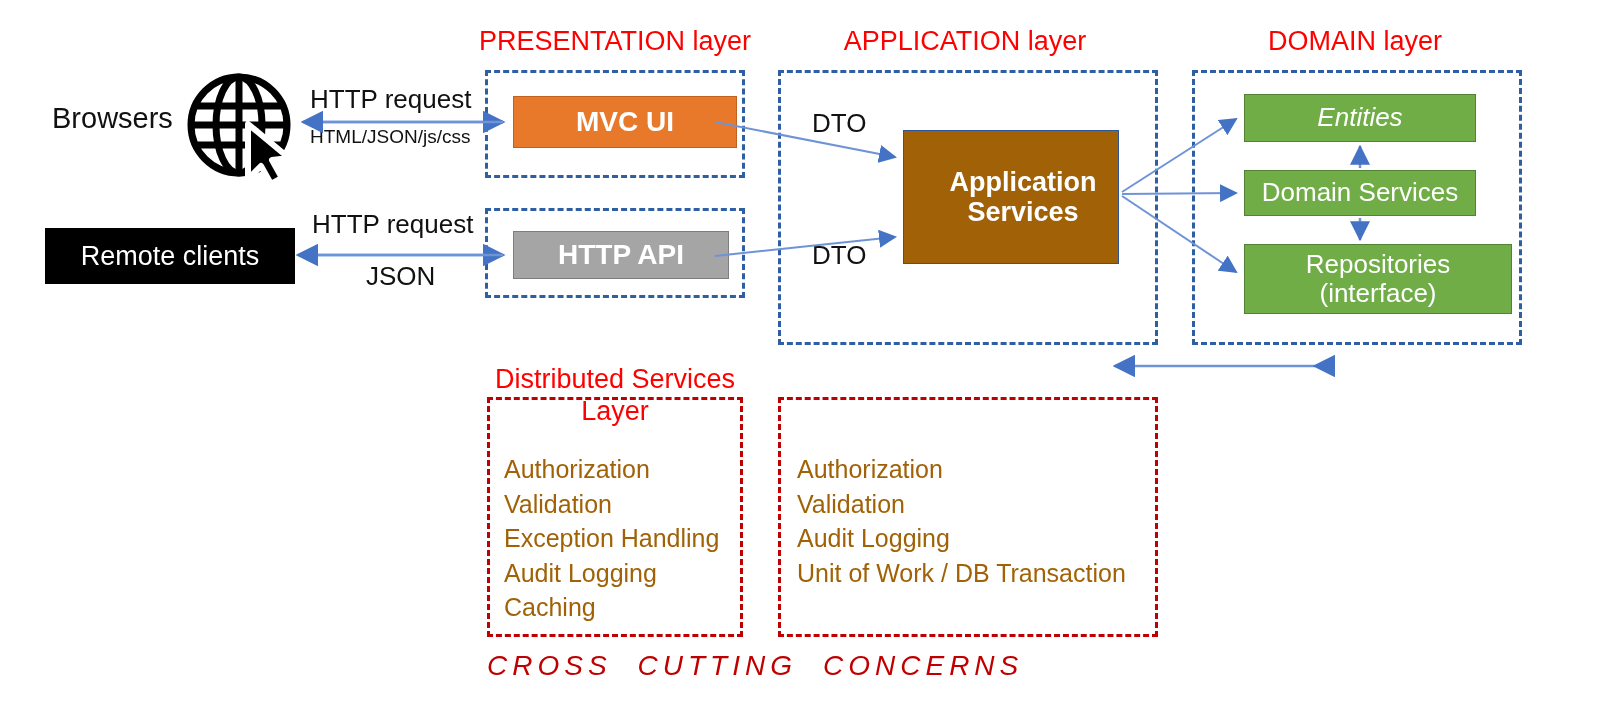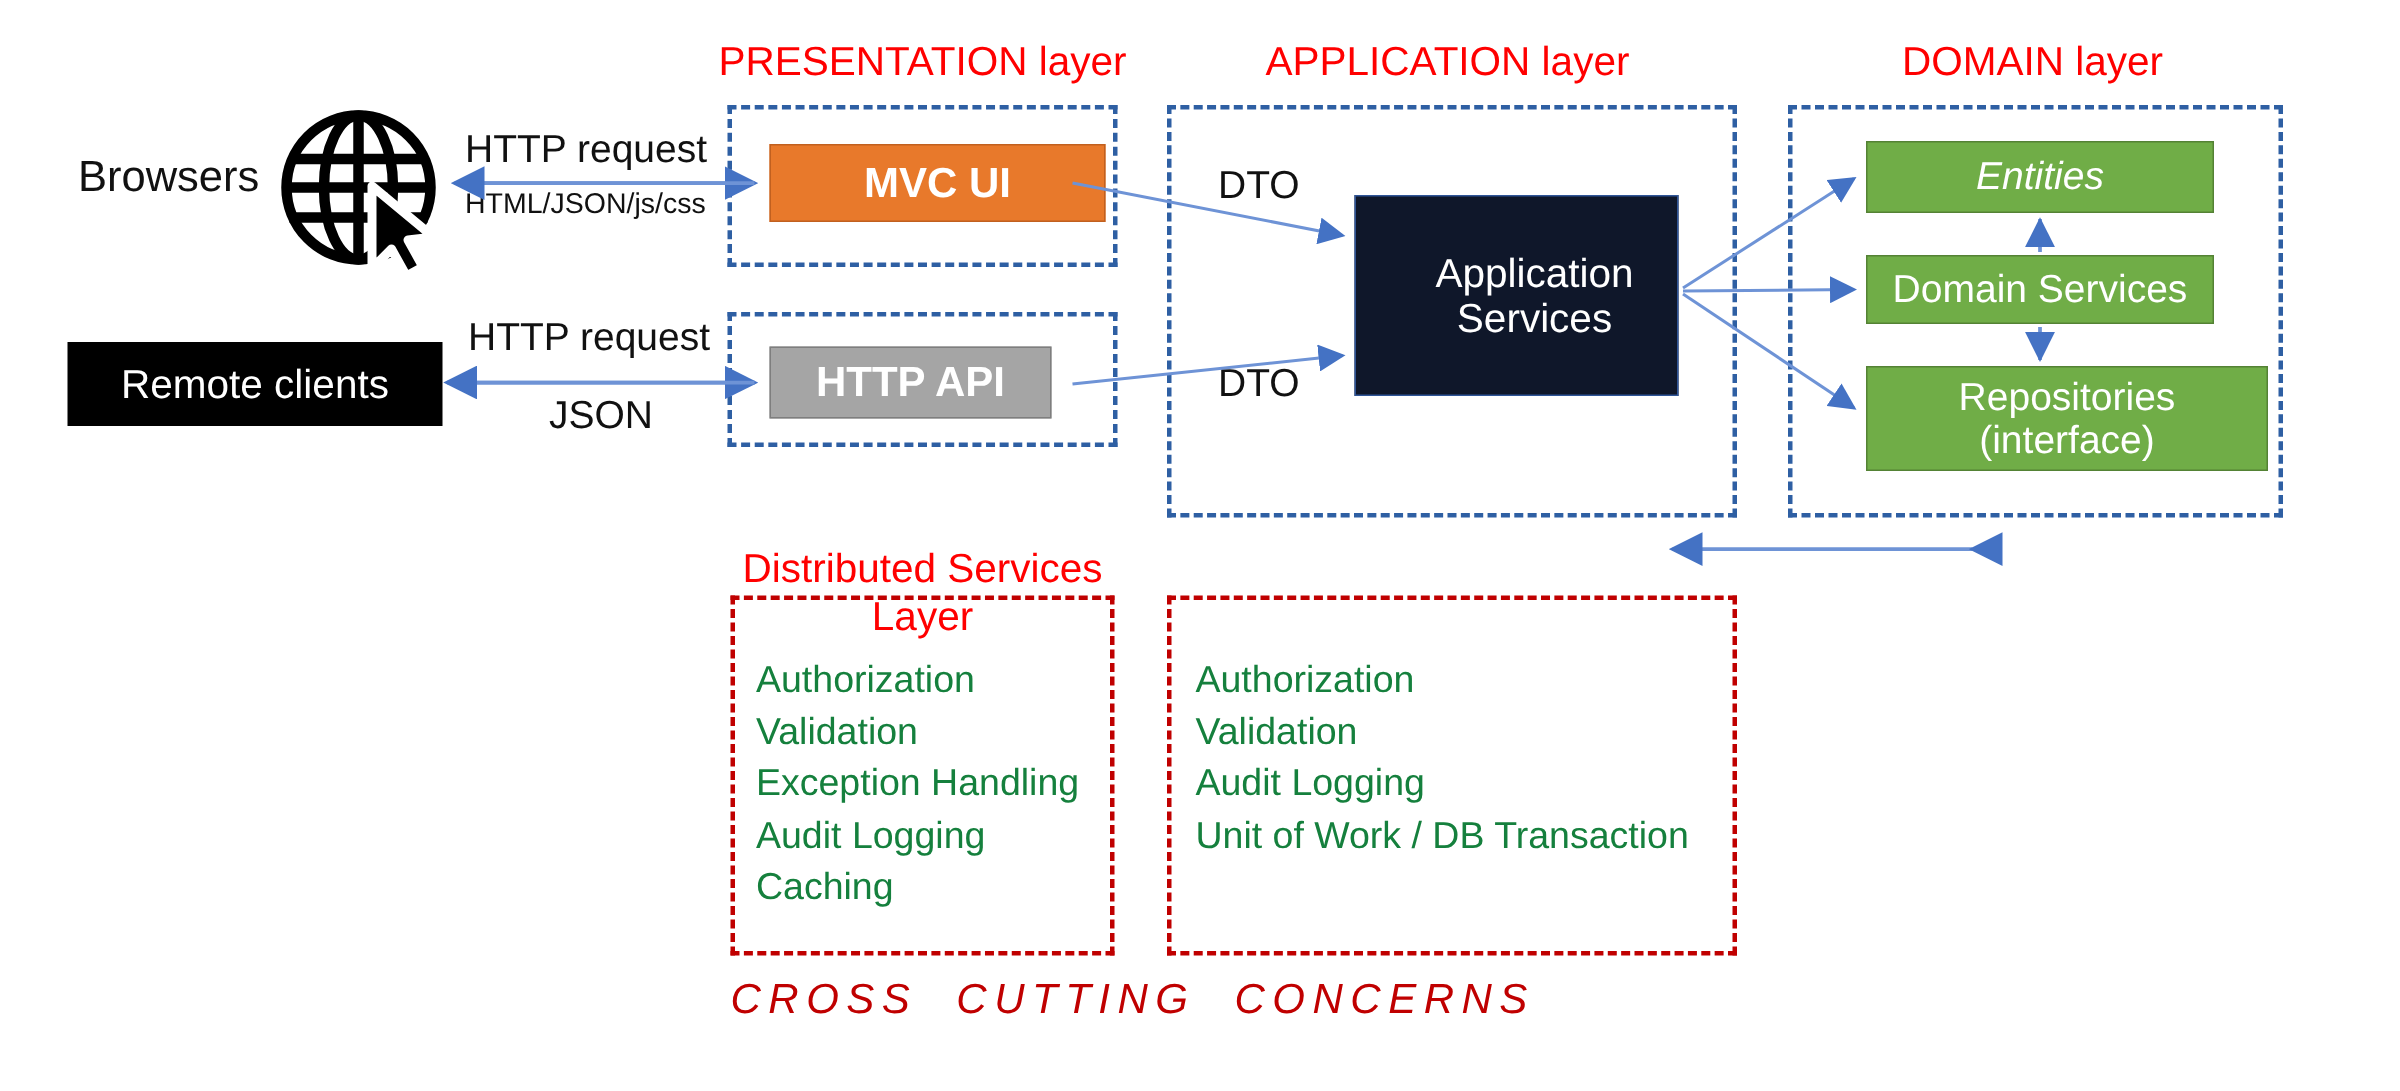--- a/index.html
+++ b/index.html
@@ -14,33 +14,33 @@
 
   
   .dash-blue{border:3px dashed #2E5FA3;}
   .dash-red{border:3px dashed #C00000;}
 
   
   .node{display:flex;align-items:center;justify-content:center;text-align:center;
         color:#fff;line-height:1.12;}
   .node-mvc{background:#E8792B;border:1.5px solid #C1601F;font-weight:bold;font-size:28px;}
   .node-api{background:#A5A5A5;border:1.5px solid #7E7E7E;font-weight:bold;font-size:28px;}
-  .node-app{background:#0f172a;border:1.5px solid #2F5597;font-weight:normal;font-size:27px;padding-left:24px;}
+  .node-app{background:#a16207;border:1.5px solid #2F5597;font-weight:bold;font-size:27px;padding-left:24px;}
   .node-green{background:#70AD47;border:1.5px solid #548235;font-size:26px;}
   .node-black{background:#000000;font-size:27px;}
 
   
   .lbl{color:#111;white-space:nowrap;}
   .lbl-lg{font-size:26px;}
   .lbl-sm{font-size:19px;}
   .lbl-dto{font-size:26px;}
   .lbl-browsers{font-size:29px;color:#111;}
 
   
-  .concerns{color:#15803d;font-size:25px;line-height:1.38;}
+  .concerns{color:#a16207;font-size:25px;line-height:1.38;margin-top:16px;}
 
   
   .cross-cutting{color:#C00000;font-style:italic;font-size:28px;
                  letter-spacing:5px;white-space:nowrap;}
   .cc-gap{display:inline-block;width:26px;}
 
   svg.overlay{position:absolute;left:0;top:0;width:1600px;height:727px;
               pointer-events:none;overflow:visible;}
 </style>
 </head>
@@ -76,21 +76,21 @@
         <line x1="7" y1="79" x2="99" y2="79"></line>
       </g>
       <path d="M62 58 L62 113 L75 100 L85 118 L96 112 L86 94 L103 92 Z" fill="#000" stroke="#fff" stroke-width="6" stroke-linejoin="round"></path>
     </svg>
   </div>
 
   <div class="abs node node-black" style="left:45px;top:228px;width:250px;height:56px;">Remote clients</div>
 
   <div class="abs node node-mvc" style="left:513px;top:96px;width:224px;height:52px;">MVC UI</div>
 
-  <div class="abs node node-api" style="left:513px;top:231px;width:188px;height:48px;">HTTP API</div>
+  <div class="abs node node-api" style="left:513px;top:231px;width:216px;height:48px;">HTTP API</div>
 
   <div class="abs node node-app" style="left:903px;top:130px;width:216px;height:134px;flex-direction:column;">
     <span>Application</span>
     <span>Services</span>
   </div>
 
   <div class="abs node node-green" style="left:1244px;top:94px;width:232px;height:48px;font-style:italic;">Entities</div>
 
   <div class="abs node node-green" style="left:1244px;top:170px;width:232px;height:46px;">Domain Services</div>
 

